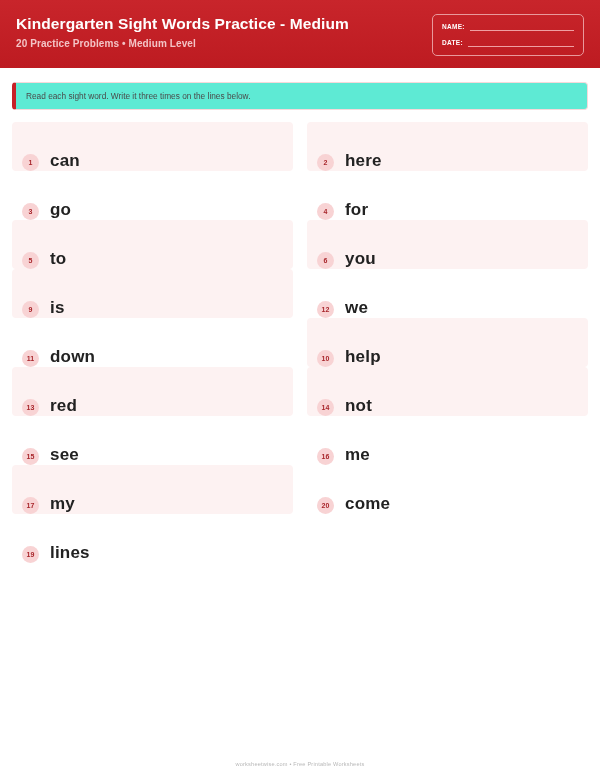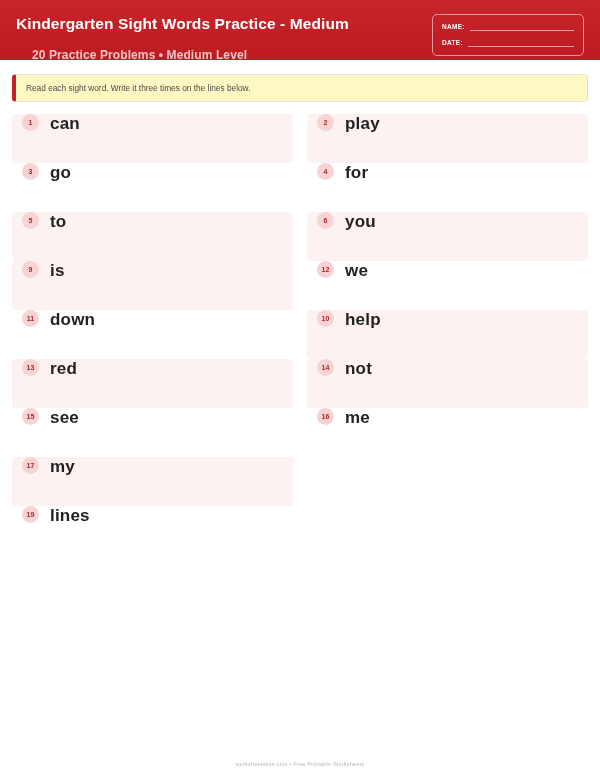--- a/index.html
+++ b/index.html
@@ -13,43 +13,43 @@
     height: 776px;
     font-family: "Liberation Sans", sans-serif;
     position: relative;
     overflow: hidden;
   }
 
   
   .header {
     background: #c62127;
     background: linear-gradient(180deg, #c8252b 0%, #bd1b21 100%);
-    height: 60px;
+    height: 68px;
     padding: 12px 16px 0 16px;
     display: flex;
     align-items: flex-start;
     justify-content: space-between;
     position: relative;
   }
   .header-left {
     padding-top: 3px;
   }
   .title {
     color: #ffffff;
     font-size: 15.5px;
     font-weight: bold;
     letter-spacing: 0.1px;
     margin: 0 0 6px 0;
     line-height: 1.1;
   }
   .subtitle {
     color: #f3c3c5;
-    font-size: 12px;
-    font-weight: bold;
-    margin: 16px;
+    font-size: 10px;
+    font-weight: bold;
+    margin: 0;
     letter-spacing: 0.1px;
   }
 
   .namebox {
     width: 152px;
     border: 1px solid #e9999c;
     border-radius: 5px;
     padding: 7px 9px 8px 9px;
     margin-top: 2px;
   }
@@ -70,21 +70,21 @@
   .namebox-line {
     flex: 1;
     border-bottom: 1px solid #ef9fa2;
     margin-left: 5px;
     height: 9px;
   }
 
   
   .instructions {
     margin: 14px 12px 0 12px;
-    background: #fef9c3;
+    background: #5eead4;
     border: 1px solid #f6d9da;
     border-left: 4px solid #c62127;
     border-radius: 4px;
     padding: 8px 10px;
     font-size: 8.3px;
     color: #4a4a4a;
   }
 
   
   .grid {
@@ -93,21 +93,21 @@
     gap: 14px;
   }
   .col {
     flex: 1;
     display: flex;
     flex-direction: column;
   }
   .row {
     height: 49px;
     display: flex;
-    align-items: flex-start;
+    align-items: flex-end;
     padding: 0 10px;
     border-radius: 4px;
   }
   .row.alt {
     background: #fdf2f2;
   }
   .num {
     width: 17px;
     height: 17px;
     border-radius: 50%;
@@ -201,21 +201,21 @@
     </div>
     <div class="row">
       <span class="num">19</span>
       <span class="word">lines</span>
     </div>
   </div>
 
   <div class="col">
     <div class="row alt">
       <span class="num">2</span>
-      <span class="word">play</span>
+      <span class="word">here</span>
     </div>
     <div class="row">
       <span class="num">4</span>
       <span class="word">for</span>
     </div>
     <div class="row alt">
       <span class="num">6</span>
       <span class="word">you</span>
     </div>
     <div class="row">
@@ -227,19 +227,23 @@
       <span class="word">help</span>
     </div>
     <div class="row alt">
       <span class="num">14</span>
       <span class="word">not</span>
     </div>
     <div class="row">
       <span class="num">16</span>
       <span class="word">me</span>
     </div>
+    <div class="row">
+      <span class="num">20</span>
+      <span class="word">come</span>
+    </div>
   </div>
 
 </div>
 
 <div class="footer">
   <span>worksheetwise.com • Free Printable Worksheets</span>
 </div>
 
 </body></html>

